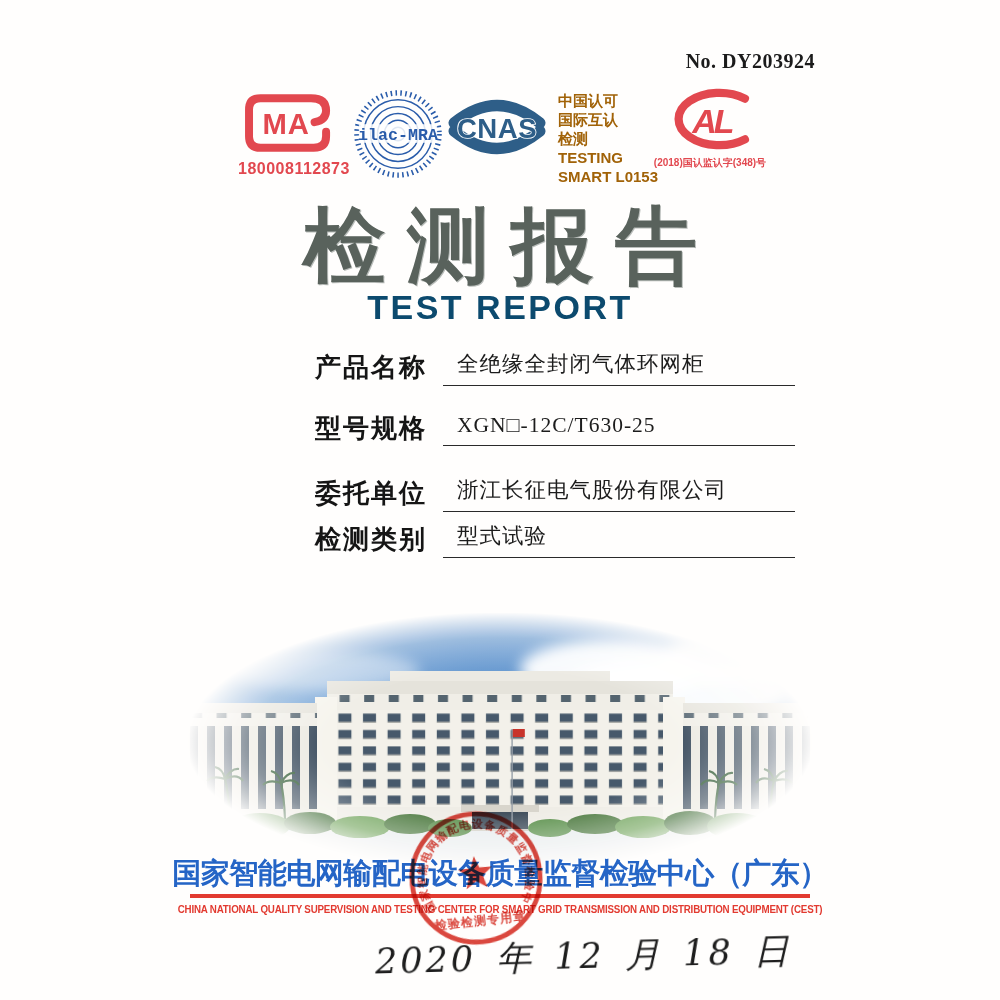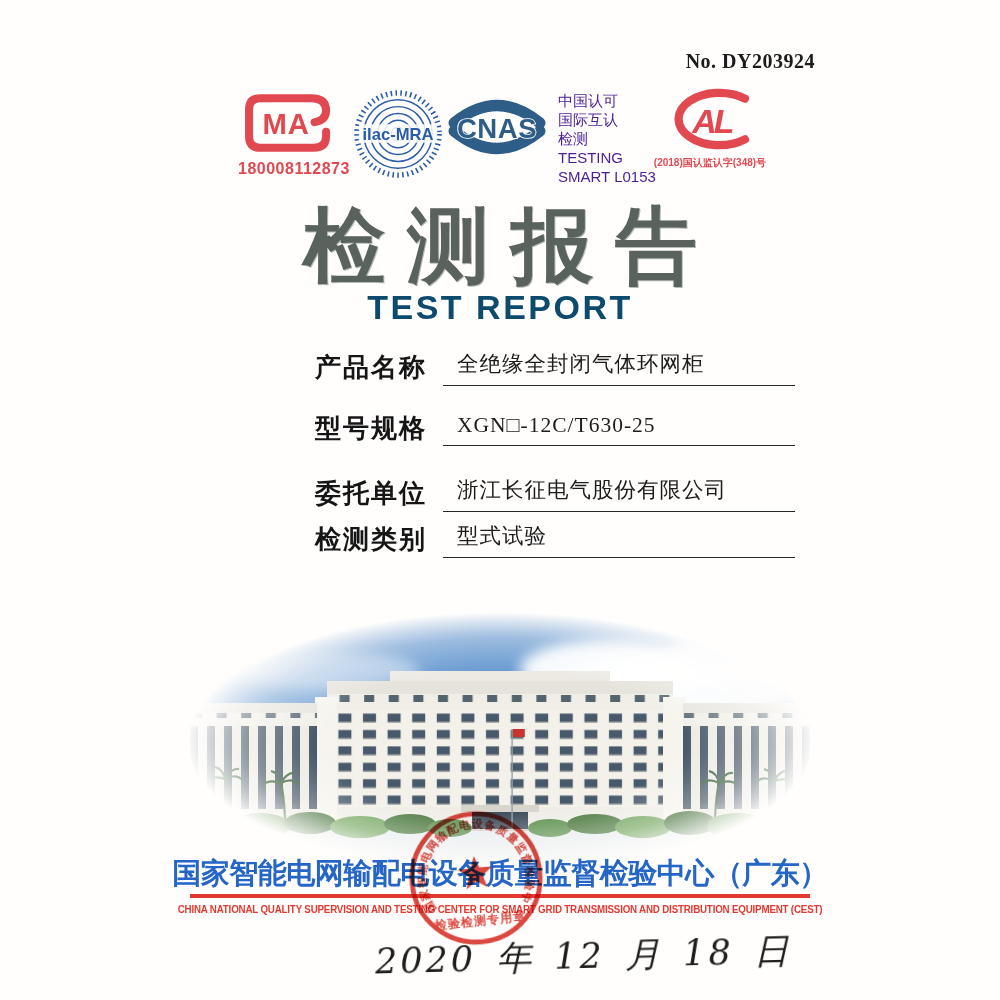--- a/index.html
+++ b/index.html
@@ -7,24 +7,24 @@
         font-family:"Liberation Sans",sans-serif;}
 
   
   .report-no{position:absolute;top:50px;right:185px;font-family:"Liberation Serif",serif;
              font-weight:bold;font-size:20px;color:#1b1b1b;letter-spacing:.5px;}
 
   
   .logo-row{position:absolute;top:0;left:0;width:100%;height:190px;}
   .cma-block{position:absolute;left:238px;top:92px;width:100px;text-align:center;}
   .cma-number{margin-top:2px;color:#e2484f;font-weight:bold;font-size:16px;letter-spacing:.5px;}
-  .ilac-block{position:absolute;left:353px;top:89px;}
+  .ilac-block{position:absolute;left:353px;top:89px;font-family:Liberation Mono, monospace;}
   .cnas-block{position:absolute;left:448px;top:97px;}
-  .acc-block{position:absolute;left:558px;top:91px;font-size:15px;line-height:19px;color:#4c1d95;
-             font-weight:400;}
+  .acc-block{position:absolute;left:558px;top:91px;font-size:15px;line-height:19px;color:#a16207;
+             font-weight:700;}
   .cal-block{position:absolute;left:650px;top:87px;width:120px;text-align:center;}
   .cal-caption{margin-top:1px;color:#e2484f;font-weight:bold;font-size:10px;white-space:nowrap;}
 
   
   .title-cn{position:absolute;top:192px;left:0;width:100%;text-align:center;
             font-family:"Liberation Serif","DejaVu Serif",serif;font-weight:bold;
             font-size:82px;letter-spacing:22px;padding-left:22px;box-sizing:border-box;
             color:#59625c;text-shadow:1px 1px 0 #b9bdba;}
   .title-en{position:absolute;top:288px;left:0;width:100%;text-align:center;
             font-weight:bold;font-size:34px;letter-spacing:2.5px;color:#0c4a6e;}

